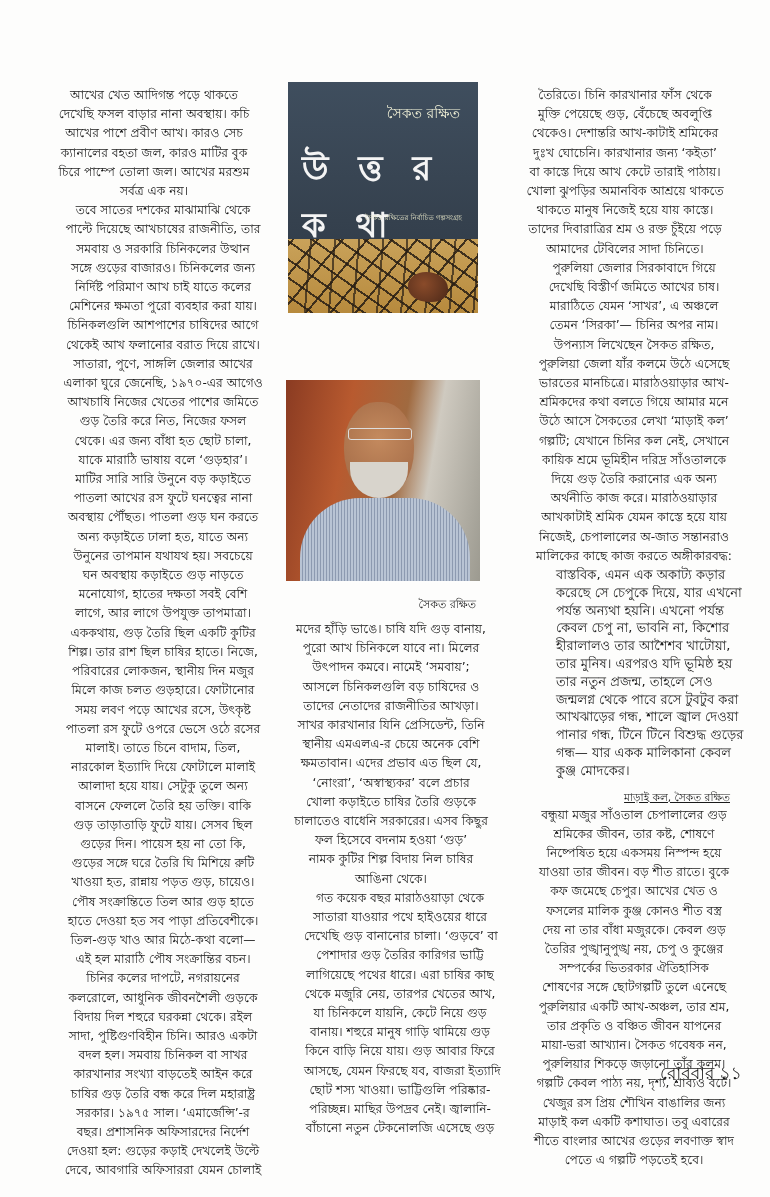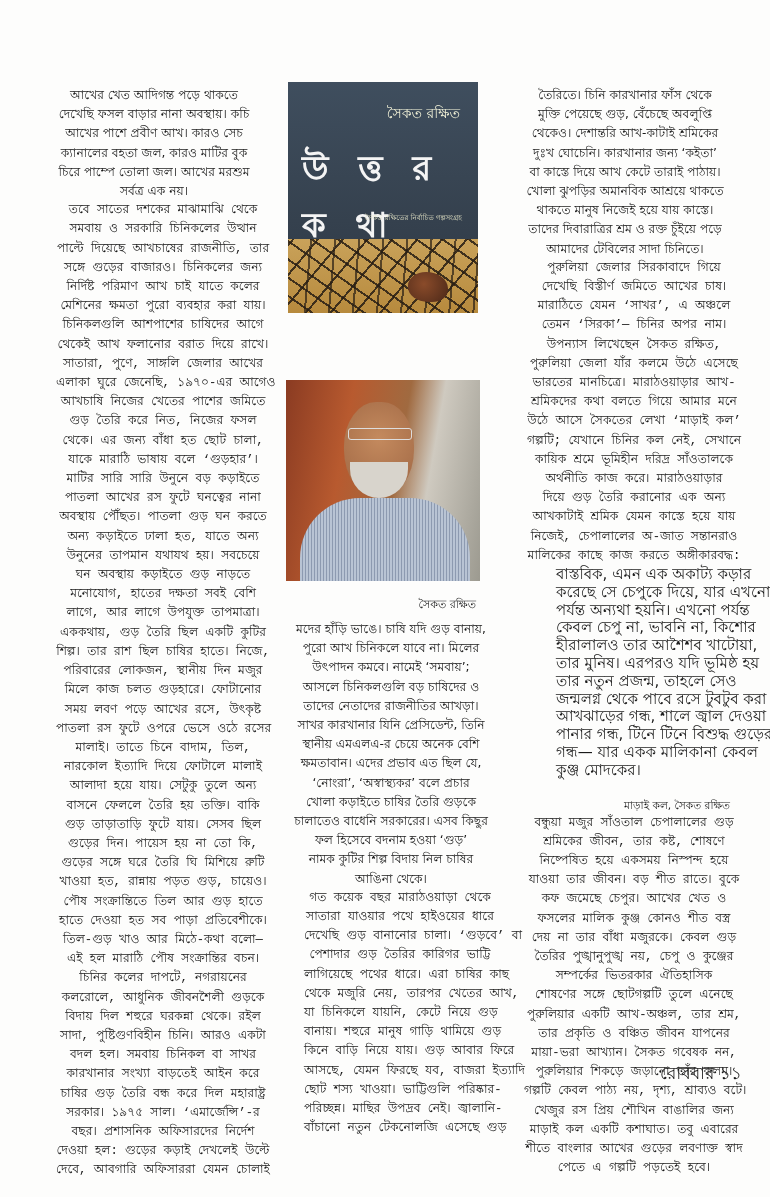--- a/index.html
+++ b/index.html
@@ -1,26 +1,26 @@
 <!DOCTYPE html>
 <html><head>
 <meta charset="utf-8">
 <style>
   html, body { margin:0; padding:0; }
   body { width:770px; height:1197px; background:#fdfdfc; position:relative; overflow:hidden;
          font-family:"DejaVu Sans", sans-serif; color:#1a1a1a; }
   .col { position:absolute; top:86px; font-size:12.2px; line-height:19.2px; }
   .col p { margin:0; text-align:center; }
-  .col p.ind { text-indent:18px;font-family:Liberation Mono, monospace; }
+  .col p.ind { text-indent:18px; }
   #col1 { left:38px; width:232px; }
   #col2 { left:286px; width:210px; top:620px; }
   #col3 { left:506px; width:238px; top:86px; }
   .line { display:block; white-space:nowrap; }
-  .quote { margin:0 0 16px 50px; font-size:15px; line-height:17.8px; }
-  .quote-src { text-align:right; font-size:10.6px; line-height:18px; margin-right:14px; }
+  .quote { margin:0 0 8px 50px; font-size:13px; line-height:17.8px; }
+  .quote-src { text-align:right; font-size:10.6px; line-height:18px; margin-right:14px;text-decoration:underline; }
   .cover { position:absolute; left:288px; top:82px; width:190px; height:231px; overflow:hidden;
            background:linear-gradient(180deg,#3f4e5e 0%,#35414e 60%,#2d3845 100%); }
   .cover-earth { position:absolute; left:0; top:157px; width:190px; height:74px;
            background:
              repeating-linear-gradient(35deg, transparent 0 13px, rgba(40,30,20,.85) 13px 15px),
              repeating-linear-gradient(-50deg, transparent 0 17px, rgba(40,30,20,.85) 17px 19px),
              repeating-linear-gradient(95deg, transparent 0 22px, rgba(40,30,20,.7) 22px 24px),
              linear-gradient(180deg,#c9a25a,#b78a3d); }
   .cover-rock { position:absolute; left:120px; top:190px; width:40px; height:30px; border-radius:45% 55% 40% 50%;
            background:radial-gradient(circle at 40% 40%,#8a4b2a,#4b2818); }
@@ -46,22 +46,22 @@
     <p>
       <span class="line">আখের খেত আদিগন্ত পড়ে থাকতে</span>
       <span class="line">দেখেছি ফসল বাড়ার নানা অবস্থায়। কচি</span>
       <span class="line">আখের পাশে প্রবীণ আখ। কারও সেচ</span>
       <span class="line">ক্যানালের বহতা জল, কারও মাটির বুক</span>
       <span class="line">চিরে পাম্পে তোলা জল। আখের মরশুম</span>
       <span class="line">সর্বত্র এক নয়।</span>
     </p>
     <p class="ind">
       <span class="line">তবে সাতের দশকের মাঝামাঝি থেকে</span>
+      <span class="line">পাল্টে দিয়েছে আখচাষের রাজনীতি, তার</span>
       <span class="line">সমবায় ও সরকারি চিনিকলের উত্থান</span>
-      <span class="line">পাল্টে দিয়েছে আখচাষের রাজনীতি, তার</span>
       <span class="line">সঙ্গে গুড়ের বাজারও। চিনিকলের জন্য</span>
       <span class="line">নির্দিষ্ট পরিমাণ আখ চাই যাতে কলের</span>
       <span class="line">মেশিনের ক্ষমতা পুরো ব্যবহার করা যায়।</span>
       <span class="line">চিনিকলগুলি আশপাশের চাষিদের আগে</span>
       <span class="line">থেকেই আখ ফলানোর বরাত দিয়ে রাখে।</span>
       <span class="line">সাতারা, পুণে, সাঙ্গলি জেলার আখের</span>
       <span class="line">এলাকা ঘুরে জেনেছি, ১৯৭০-এর আগেও</span>
       <span class="line">আখচাষি নিজের খেতের পাশের জমিতে</span>
       <span class="line">গুড় তৈরি করে নিত, নিজের ফসল</span>
       <span class="line">থেকে। এর জন্য বাঁধা হত ছোট চালা,</span>
@@ -176,22 +176,22 @@
         <span class="line">দেখেছি বিস্তীর্ণ জমিতে আখের চাষ।</span>
         <span class="line">মারাঠিতে যেমন ‘সাখর’, এ অঞ্চলে</span>
         <span class="line">তেমন ‘সিরকা’— চিনির অপর নাম।</span>
         <span class="line">উপন্যাস লিখেছেন সৈকত রক্ষিত,</span>
         <span class="line">পুরুলিয়া জেলা যাঁর কলমে উঠে এসেছে</span>
         <span class="line">ভারতের মানচিত্রে। মারাঠওয়াড়ার আখ-</span>
         <span class="line">শ্রমিকদের কথা বলতে গিয়ে আমার মনে</span>
         <span class="line">উঠে আসে সৈকতের লেখা ‘মাড়াই কল’</span>
         <span class="line">গল্পটি; যেখানে চিনির কল নেই, সেখানে</span>
         <span class="line">কায়িক শ্রমে ভূমিহীন দরিদ্র সাঁওতালকে</span>
+        <span class="line">দিয়ে গুড় তৈরি করানোর এক অন্য</span>
         <span class="line">অর্থনীতি কাজ করে। মারাঠওয়াড়ার</span>
-        <span class="line">দিয়ে গুড় তৈরি করানোর এক অন্য</span>
         <span class="line">আখকাটাই শ্রমিক যেমন কাস্তে হয়ে যায়</span>
         <span class="line">নিজেই, চেপালালের অ-জাত সন্তানরাও</span>
         <span class="line">মালিকের কাছে কাজ করতে অঙ্গীকারবদ্ধ:</span>
       </p>
     </div>
   <div class="quote" id="col3-quote">
       <span class="line">বাস্তবিক, এমন এক অকাট্য কড়ার</span>
       <span class="line">করেছে সে চেপুকে দিয়ে, যার এখনো</span>
       <span class="line">পর্যন্ত অন্যথা হয়নি। এখনো পর্যন্ত</span>
       <span class="line">কেবল চেপু না, ভাবনি না, কিশোর</span>

